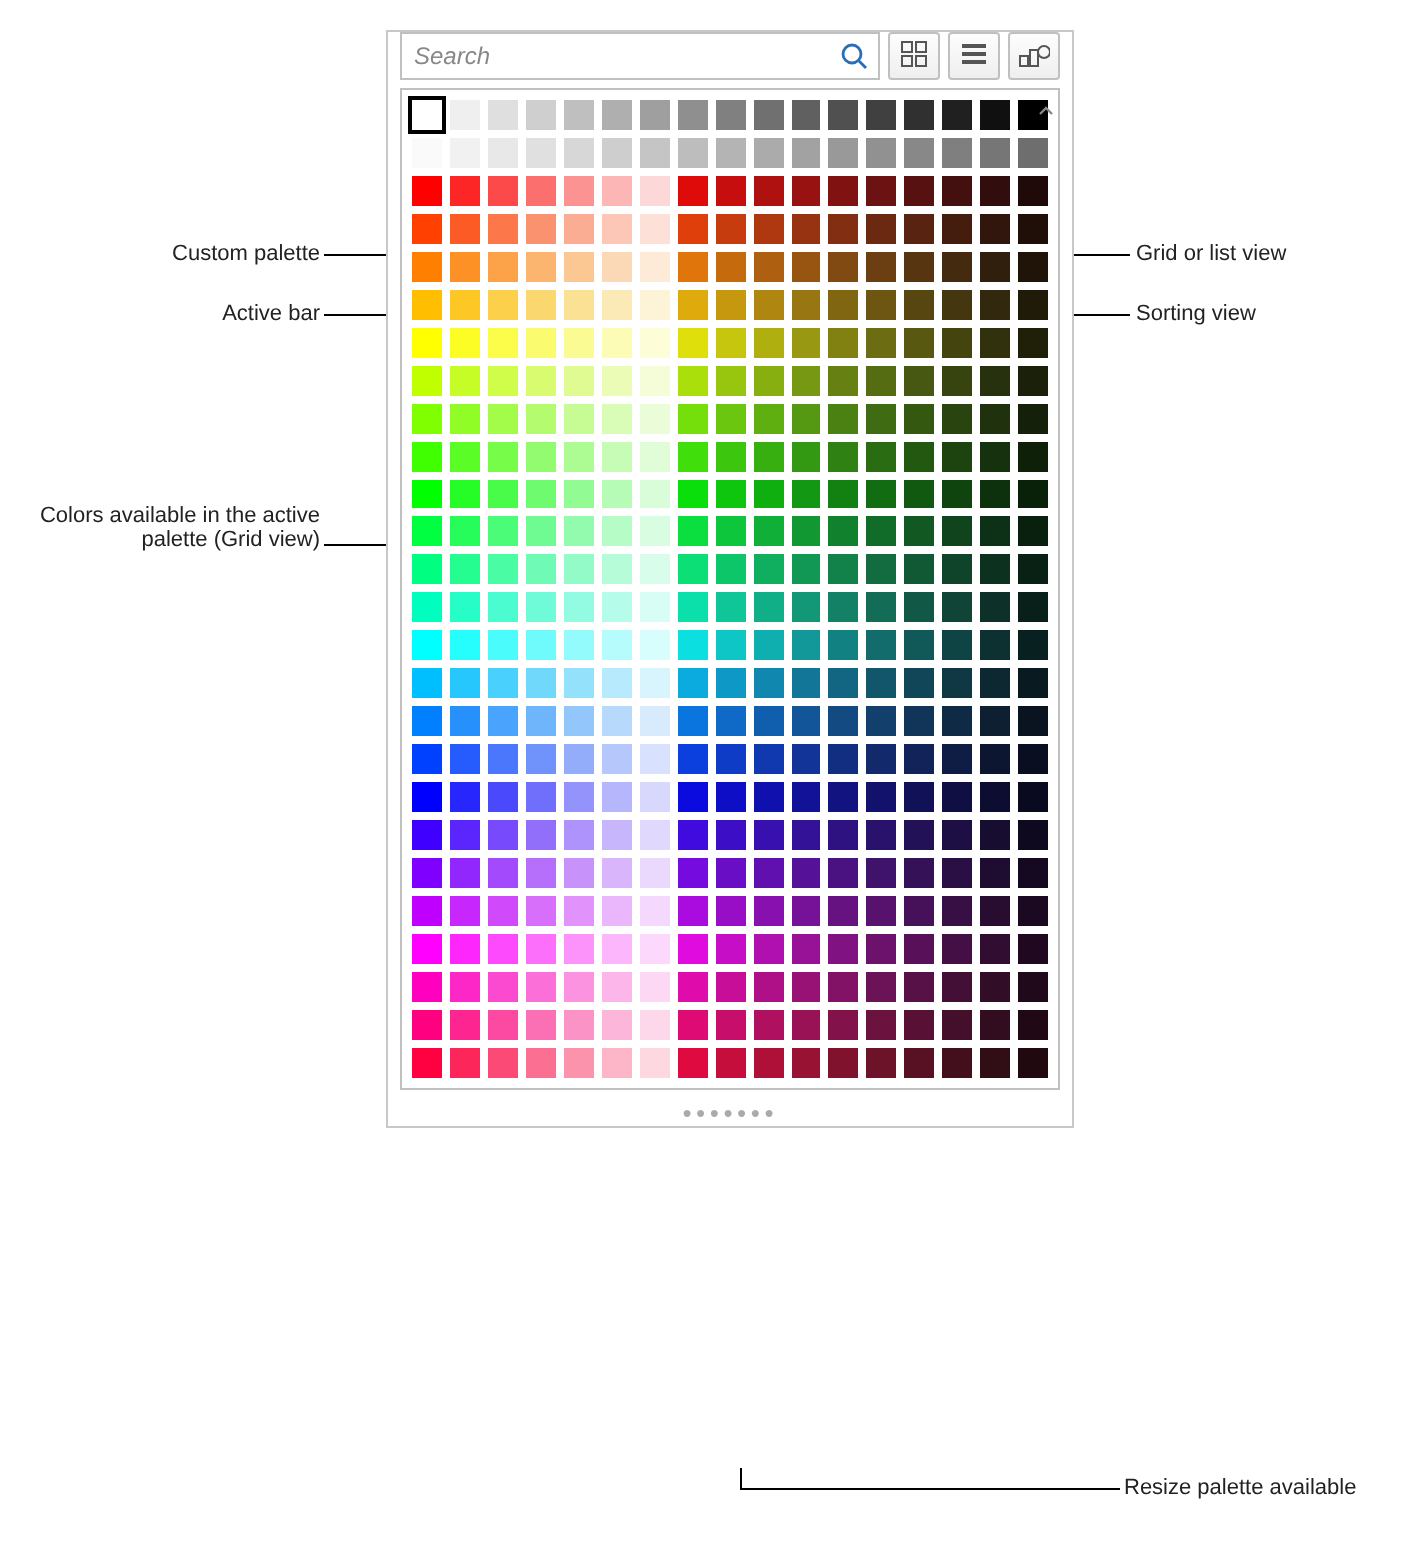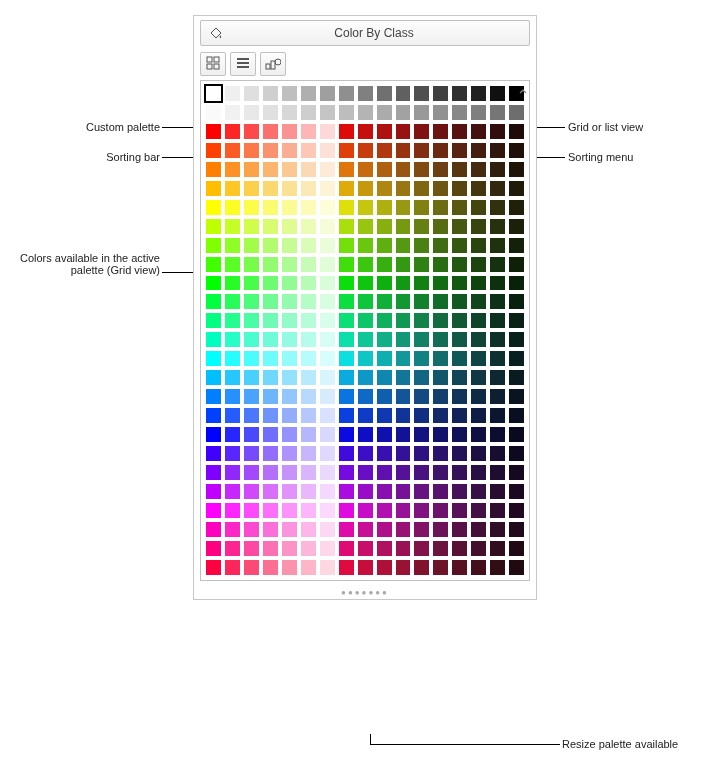--- a/index.html
+++ b/index.html
@@ -33,52 +33,52 @@
 
   .callout { position: absolute; font-size: 11px; color: #222; }
   .callout.left { text-align: right; }
   .lead { position: absolute; background: #000; height: 1px; }
   .leadv { position: absolute; background: #000; width: 1px; }
 </style>
 </head>
 <body>
 
 <div class="callout left" style="left:0; top:121px; width:160px;">Custom palette</div>
-<div class="callout left" style="left:0; top:151px; width:160px;">Sorting bar</div>
+<div class="callout left" style="left:0; top:151px; width:160px;">Active bar</div>
 <div class="callout left" style="left:0; top:252px; width:160px;">Colors available in the active palette (Grid view)</div>
 
 <div class="callout" style="left:568px; top:121px; width:130px;">Grid or list view</div>
-<div class="callout" style="left:568px; top:151px; width:130px;">Sorting menu</div>
+<div class="callout" style="left:568px; top:151px; width:130px;">Sorting view</div>
 <div class="callout" style="left:562px; top:738px; width:140px;">Resize palette available</div>
 
 <div class="lead" style="left:162px; top:127px; width:36px;"></div>
 <div class="lead" style="left:162px; top:157px; width:36px;"></div>
 <div class="lead" style="left:162px; top:272px; width:36px;"></div>
 <div class="lead" style="left:529px; top:127px; width:36px;"></div>
 <div class="leadv" style="left:529px; top:115px; height:12px;"></div>
 <div class="lead" style="left:495px; top:115px; width:34px;"></div>
 <div class="lead" style="left:529px; top:157px; width:36px;"></div>
 <div class="lead" style="left:370px; top:744px; width:190px;"></div>
 <div class="leadv" style="left:370px; top:734px; height:10px;"></div>
 
 <div class="panel">
 
-  <div class="class-row">
-    <span class="bucket">
-      <svg width="16" height="16" viewBox="0 0 16 16">
-          <path d="M3 8 L8 3 L13 8 L8 13 Z" fill="none" stroke="#555" stroke-width="1"></path>
-          <path d="M12 10 Q14 12 12.5 13.5 Q11 12 12 10 Z" fill="#555"></path>
-        </svg>
-    </span>
-    <span class="lbl">Color By Class</span>
-  </div>
 
 
 
   <div class="toolbar">
+    <div class="search-wrap">
+      <input class="search-input" placeholder="Search" style="">
+      <span class="search-mag">
+        <svg width="16" height="16" viewBox="0 0 16 16">
+            <circle cx="7" cy="7" r="4.5" fill="none" stroke="#2a6db8" stroke-width="1.4"></circle>
+            <line x1="10.5" y1="10.5" x2="14" y2="14" stroke="#2a6db8" stroke-width="1.4"></line>
+          </svg>
+      </span>
+    </div>
     <div class="iconbtn">
       <span>
         <svg width="14" height="14" viewBox="0 0 14 14">
             <rect x="1" y="1" width="5" height="5" fill="none" stroke="#555"></rect>
             <rect x="8" y="1" width="5" height="5" fill="none" stroke="#555"></rect>
             <rect x="1" y="8" width="5" height="5" fill="none" stroke="#555"></rect>
             <rect x="8" y="8" width="5" height="5" fill="none" stroke="#555"></rect>
           </svg>
       </span>
     </div>

